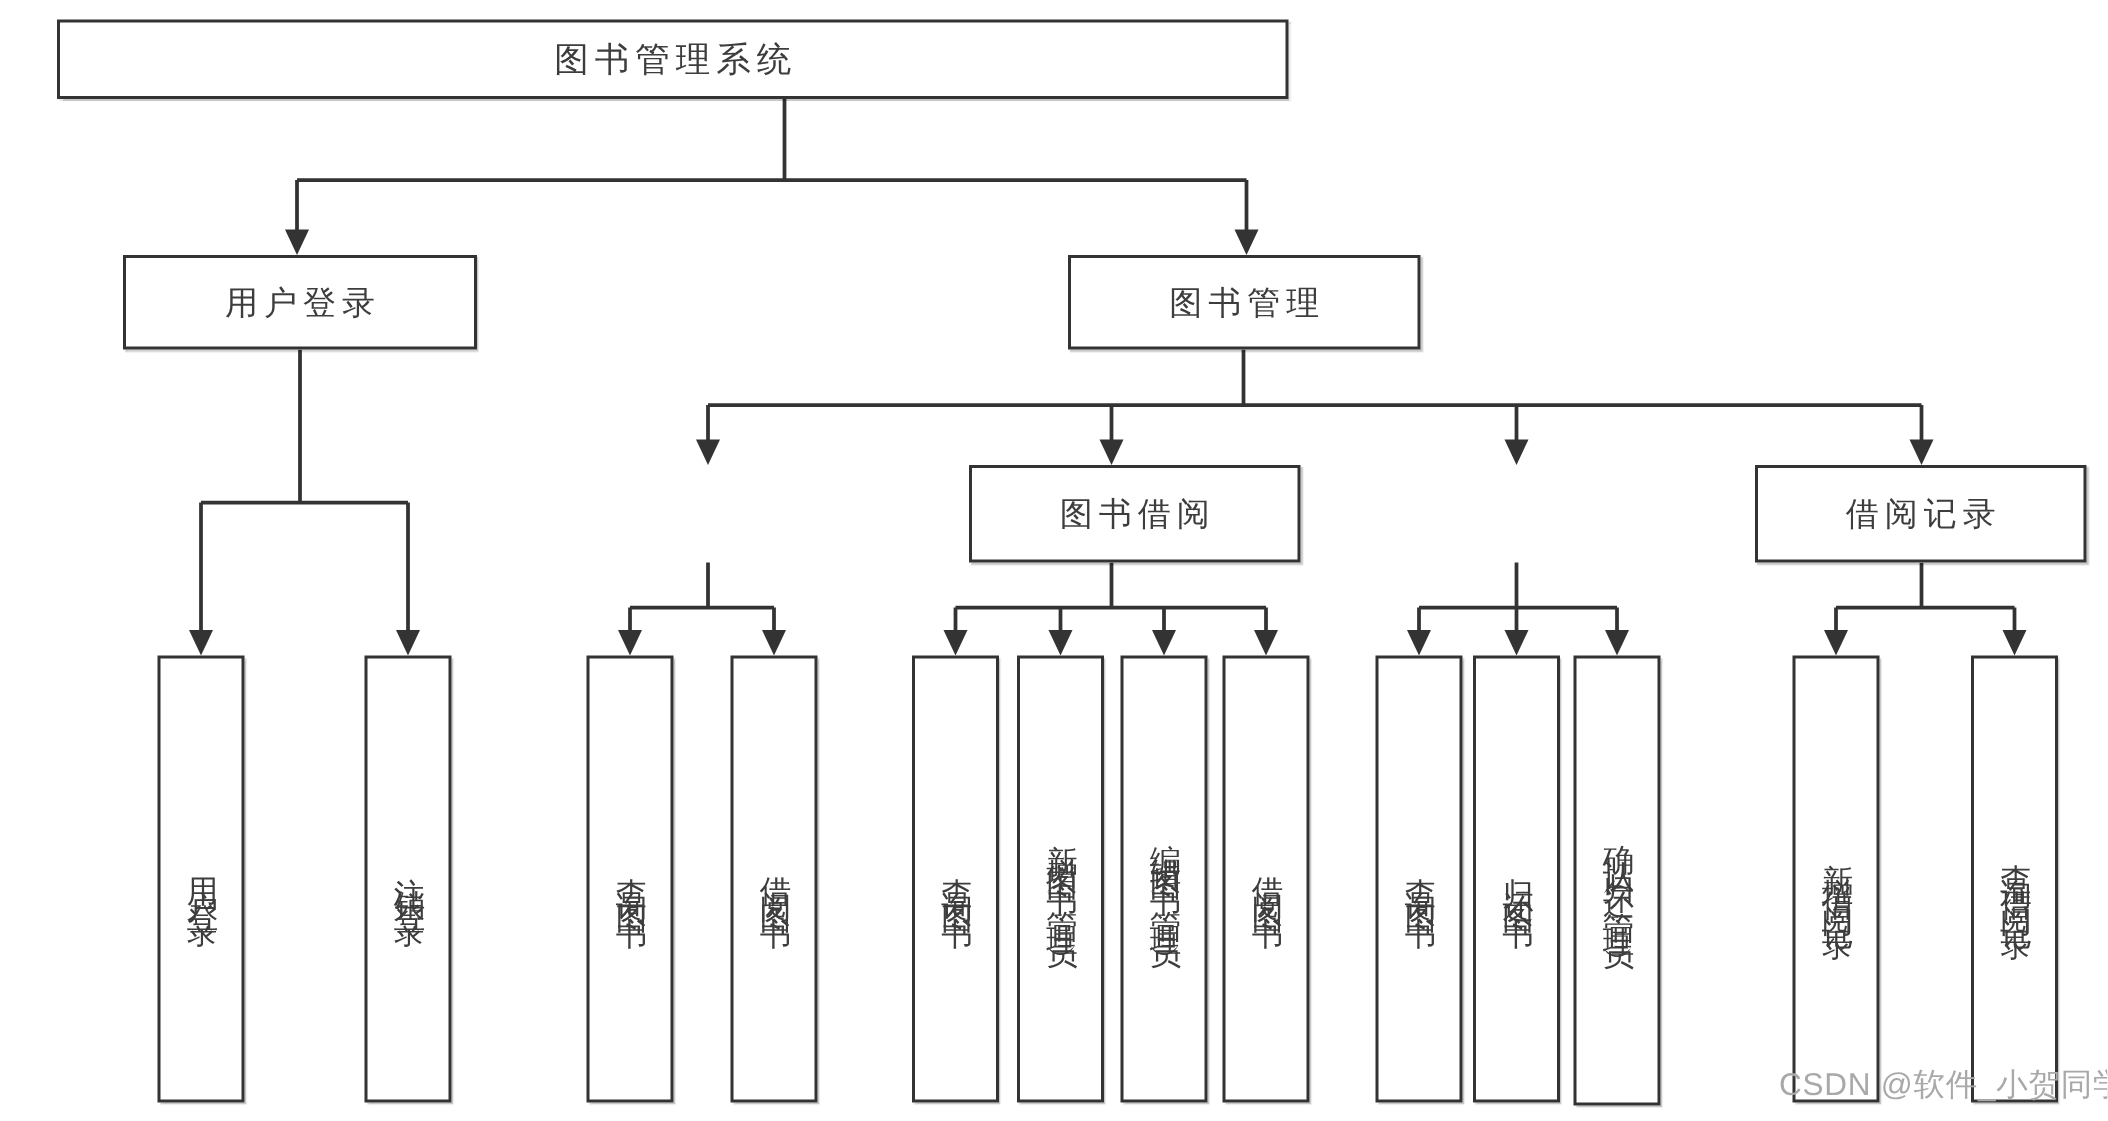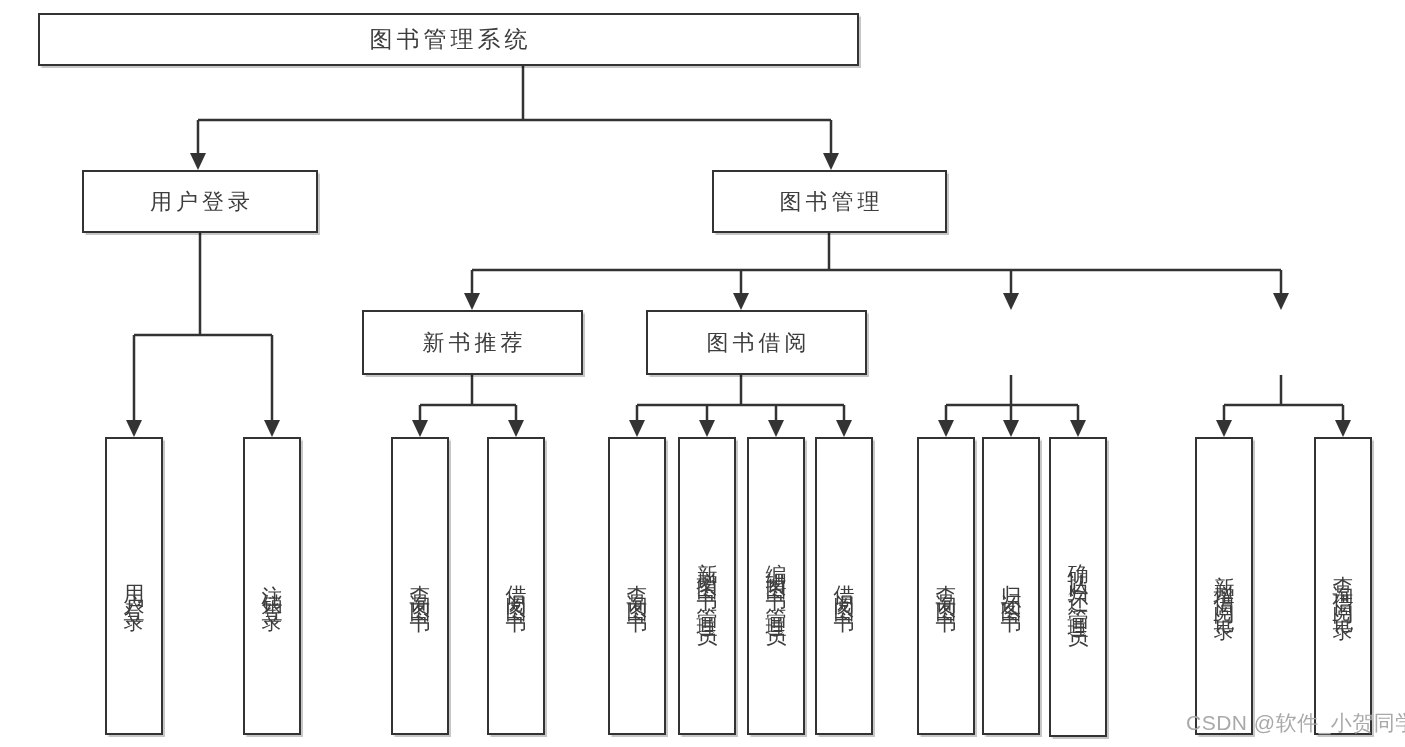--- a/index.html
+++ b/index.html
@@ -69,22 +69,22 @@
       <polygon points="1216,420 1232,420 1224,437"></polygon>
       <polygon points="1335,420 1351,420 1343,437"></polygon>
     </g>
   </svg>
 
   <div class="node root-node" style="left:10px;top:13px;width:821px;height:53px;margin-left:28px;">图书管理系统</div>
 
   <div class="node h-node" style="left:82px;top:170px;width:236px;height:63px;">用户登录</div>
   <div class="node h-node" style="left:712px;top:170px;width:235px;height:63px;">图书管理</div>
 
-  <div class="node h-node" style="left:362px;top:310px;width:221px;height:65px;">新书推荐</div>
   <div class="node h-node" style="left:630px;top:310px;width:221px;height:65px;margin-left:16px;">图书借阅</div>
+  <div class="node h-node" style="left:1170px;top:310px;width:221px;height:65px;">借阅记录</div>
 
   <div class="node leaf" style="left:105px;top:437px;width:58px;height:298px;">用户登录</div>
   <div class="node leaf" style="left:243px;top:437px;width:58px;height:298px;">注销登录</div>
 
   <div class="node leaf" style="left:391px;top:437px;width:58px;height:298px;">查询图书</div>
   <div class="node leaf" style="left:487px;top:437px;width:58px;height:298px;">借阅图书</div>
 
   <div class="node leaf" style="left:608px;top:437px;width:58px;height:298px;">查询图书</div>
   <div class="node leaf" style="left:678px;top:437px;width:58px;height:298px;">新增图书（管理员）</div>
   <div class="node leaf" style="left:747px;top:437px;width:58px;height:298px;">编辑图书（管理员）</div>

